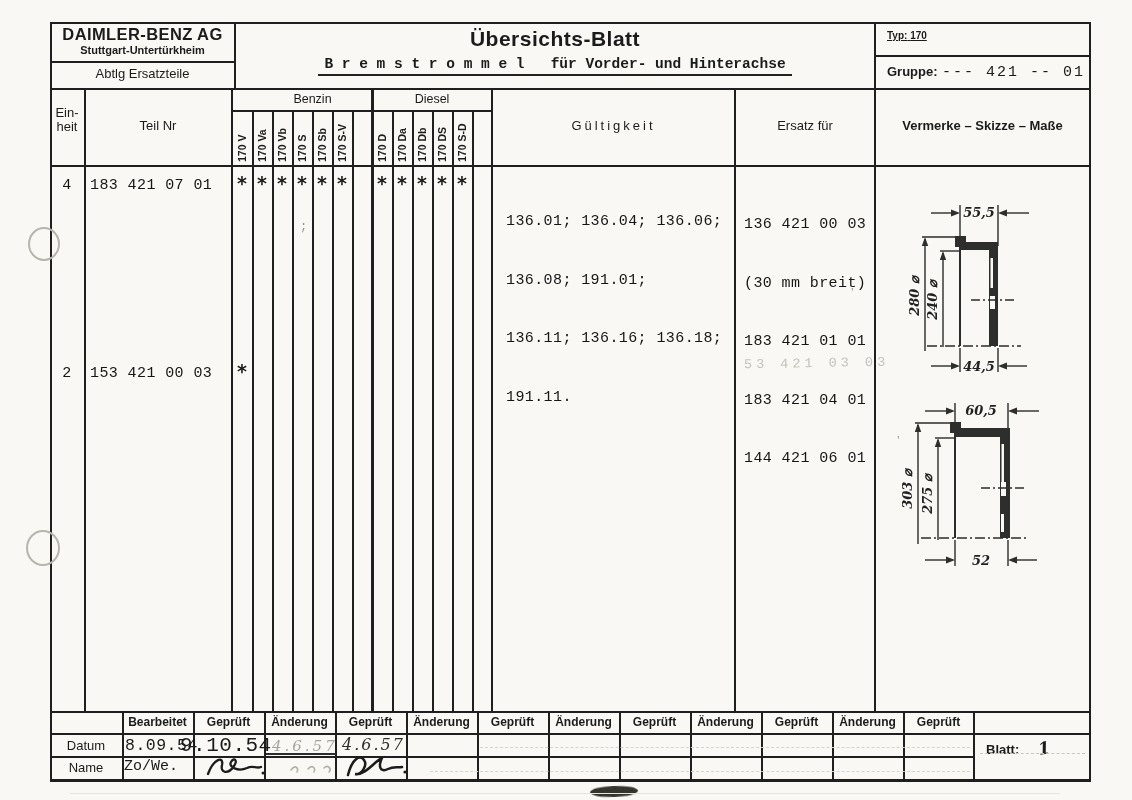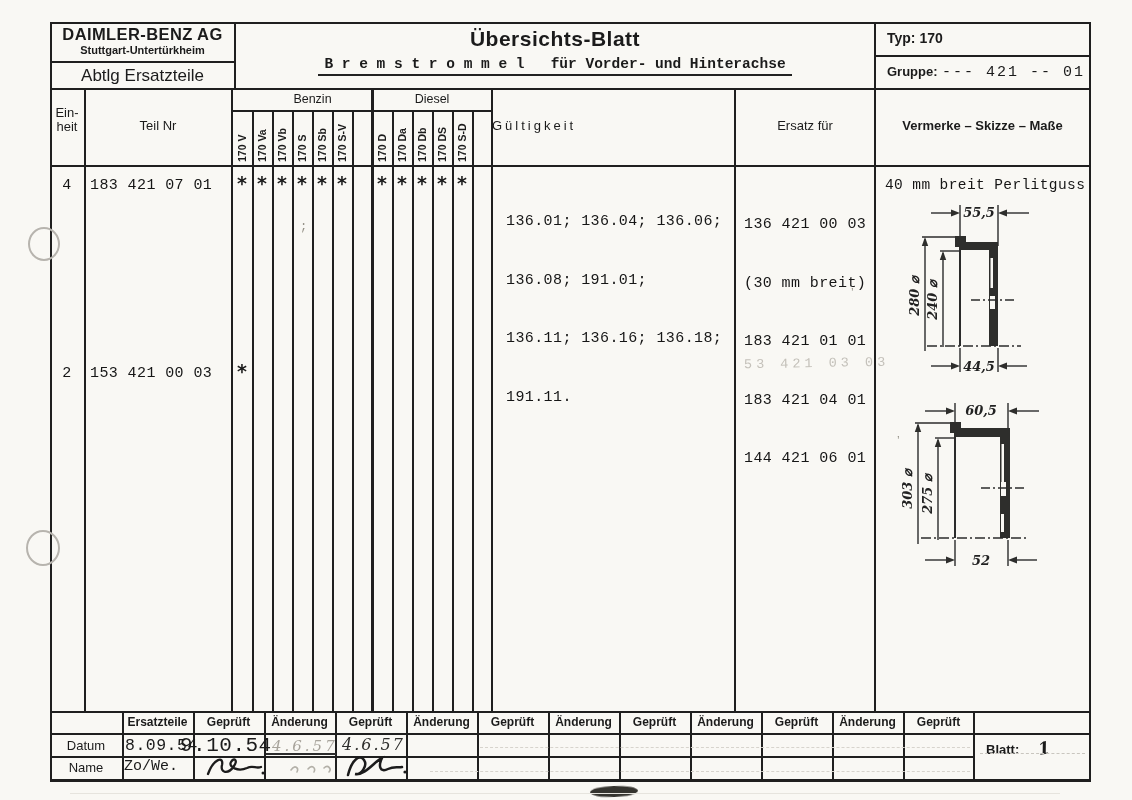--- a/index.html
+++ b/index.html
@@ -4,25 +4,25 @@
 <style>
   html,body{margin:0;padding:0;}
   .page{position:relative;width:1132px;height:800px;background:#f9f8f4;overflow:hidden;
         font-family:"Liberation Sans",sans-serif;color:#1b1b1b;}
   .hline,.vline{position:absolute;background:#1f1f1f;}
   .abs{position:absolute;}
   .mono{font-family:"Liberation Mono","DejaVu Sans Mono",monospace;}
   .hand{font-family:"DejaVu Serif",serif;font-style:italic;}
   .company-name{font-size:16.5px;font-weight:bold;letter-spacing:.4px;}
   .company-loc{font-size:11px;font-weight:bold;}
-  .company-dept{font-size:17px;}
+  .company-dept{font-size:13px;}
   .doc-title{font-size:21px;font-weight:bold;letter-spacing:.5px;}
   .doc-subtitle{font-family:"Liberation Mono","DejaVu Sans Mono",monospace;font-weight:bold;
         font-size:14.5px;border-bottom:2px solid #222;padding:0 6px 2px 6px;white-space:pre;}
-  .typ{font-size:14px;font-weight:bold;}
+  .typ{font-size:10px;font-weight:bold;text-decoration:underline;}
   .gruppe-label{font-size:13px;font-weight:bold;}
   .gruppe-value{font-family:"Liberation Mono","DejaVu Sans Mono",monospace;font-size:15px;letter-spacing:2px;}
   .colhead{font-size:13px;}
   .grouphead{font-size:12.5px;}
   .rotlabel{position:absolute;width:48px;height:16px;font-size:10.5px;font-weight:bold;
         transform:rotate(-90deg);white-space:nowrap;line-height:16px;}
   .body-text{font-family:"Liberation Mono","DejaVu Sans Mono",monospace;font-size:15px;
         line-height:19.5px;letter-spacing:.4px;color:#161616;white-space:pre;}
   .mark{position:absolute;width:20px;text-align:center;
         font-family:"DejaVu Sans Mono",monospace;font-size:19px;font-weight:bold;line-height:14px;}
@@ -128,21 +128,21 @@
   <div class="rotlabel" style="left:258px;top:130px;">170 Vb</div>
   <div class="rotlabel" style="left:278px;top:130px;">170 S</div>
   <div class="rotlabel" style="left:298px;top:130px;">170 Sb</div>
   <div class="rotlabel" style="left:318px;top:130px;">170 S-V</div>
   <div class="rotlabel" style="left:358px;top:130px;">170 D</div>
   <div class="rotlabel" style="left:378px;top:130px;">170 Da</div>
   <div class="rotlabel" style="left:398px;top:130px;">170 Db</div>
   <div class="rotlabel" style="left:418px;top:130px;">170 DS</div>
   <div class="rotlabel" style="left:438px;top:130px;">170 S-D</div>
 
-  <div class="abs colhead" style="left:492px;top:118px;width:243px;letter-spacing:3px;">Gültigkeit</div>
+  <div class="abs colhead" style="left:492px;top:118px;width:243px;text-align:center;letter-spacing:3px;">Gültigkeit</div>
   <div class="abs colhead" style="left:735px;top:118px;width:140px;text-align:center;">Ersatz für</div>
   <div class="abs colhead" style="left:875px;top:118px;width:215px;text-align:center;font-weight:bold;">Vermerke – Skizze – Maße</div>
 
   <div class="abs body-text" style="left:50px;top:176px;width:34px;text-align:center;">4</div>
   <div class="abs body-text" style="left:90px;top:176px;">183 421 07 01</div>
 
   <span class="mark" style="left:232px;top:176px;">*</span>
   <span class="mark" style="left:252px;top:176px;">*</span>
   <span class="mark" style="left:272px;top:176px;">*</span>
   <span class="mark" style="left:292px;top:176px;">*</span>
@@ -162,21 +162,20 @@
   </div>
 
   <div class="abs body-text" style="left:744px;top:176px;">
     <div>136 421 00 03</div>
     <div>(30 mm breit)</div>
     <div>183 421 01 01</div>
     <div>183 421 04 01</div>
     <div>144 421 06 01</div>
   </div>
 
-  <div class="abs body-text" style="left:885px;top:176px;font-size:14.5px;">40 mm breit Perlitguss</div>
 
   <svg class="sketch" style="left:893px;top:196px;" width="155" height="192" viewBox="0 0 155 192">
 
     <line class="ln" x1="38" y1="17" x2="60" y2="17"></line>
       <polygon class="fillb" points="67,17 58,13.5 58,20.5"></polygon>
     <line class="ln" x1="112" y1="17" x2="136" y2="17"></line>
       <polygon class="fillb" points="105,17 114,13.5 114,20.5"></polygon>
     <line class="ln" x1="67" y1="9" x2="67" y2="46"></line>
     <line class="ln" x1="105" y1="9" x2="105" y2="50"></line>
     <text class="dim" x="86" y="21" text-anchor="middle">55,5</text>
@@ -250,21 +249,21 @@
 
     <line class="ln" x1="64" y1="144" x2="64" y2="170"></line>
     <line class="ln" x1="117" y1="144" x2="117" y2="170"></line>
     <line class="ln" x1="34" y1="164" x2="57" y2="164"></line>
       <polygon class="fillb" points="64,164 55,160.5 55,167.5"></polygon>
     <line class="ln" x1="124" y1="164" x2="146" y2="164"></line>
       <polygon class="fillb" points="117,164 126,160.5 126,167.5"></polygon>
     <text class="dim" x="90" y="169" text-anchor="middle">52</text>
   </svg>
 
-  <div class="abs fhead" style="left:122px;top:715px;">Ersatzteile</div>
+  <div class="abs fhead" style="left:122px;top:715px;">Bearbeitet</div>
   <div class="abs fhead" style="left:193px;top:715px;">Geprüft</div>
   <div class="abs fhead" style="left:264px;top:715px;">Änderung</div>
   <div class="abs fhead" style="left:335px;top:715px;">Geprüft</div>
   <div class="abs fhead" style="left:406px;top:715px;">Änderung</div>
   <div class="abs fhead" style="left:477px;top:715px;">Geprüft</div>
   <div class="abs fhead" style="left:548px;top:715px;">Änderung</div>
   <div class="abs fhead" style="left:619px;top:715px;">Geprüft</div>
   <div class="abs fhead" style="left:690px;top:715px;">Änderung</div>
   <div class="abs fhead" style="left:761px;top:715px;">Geprüft</div>
   <div class="abs fhead" style="left:832px;top:715px;">Änderung</div>

